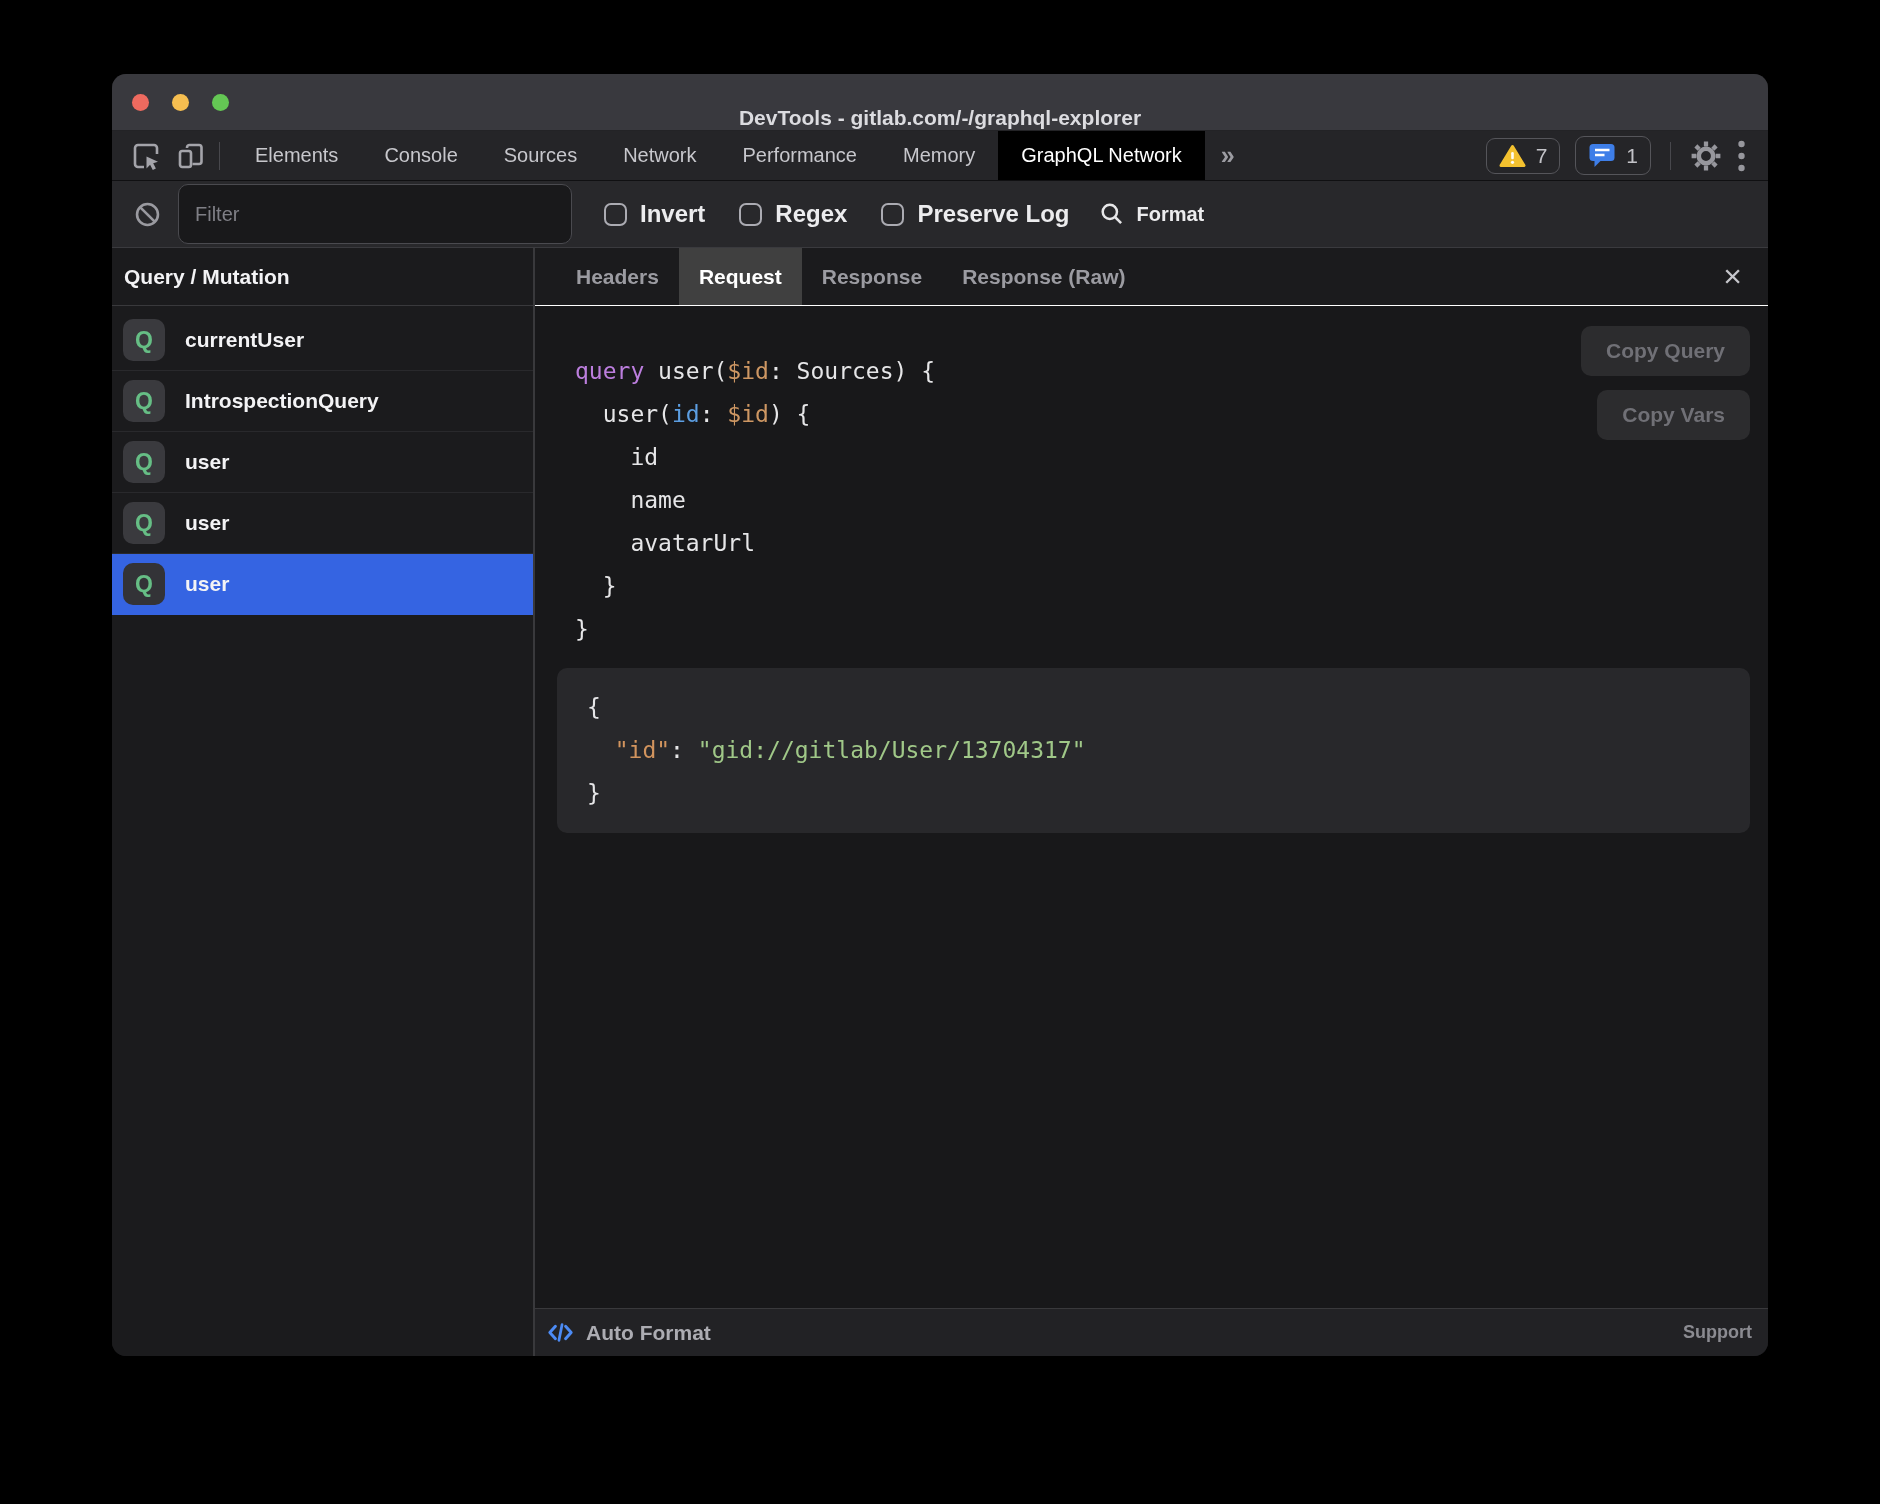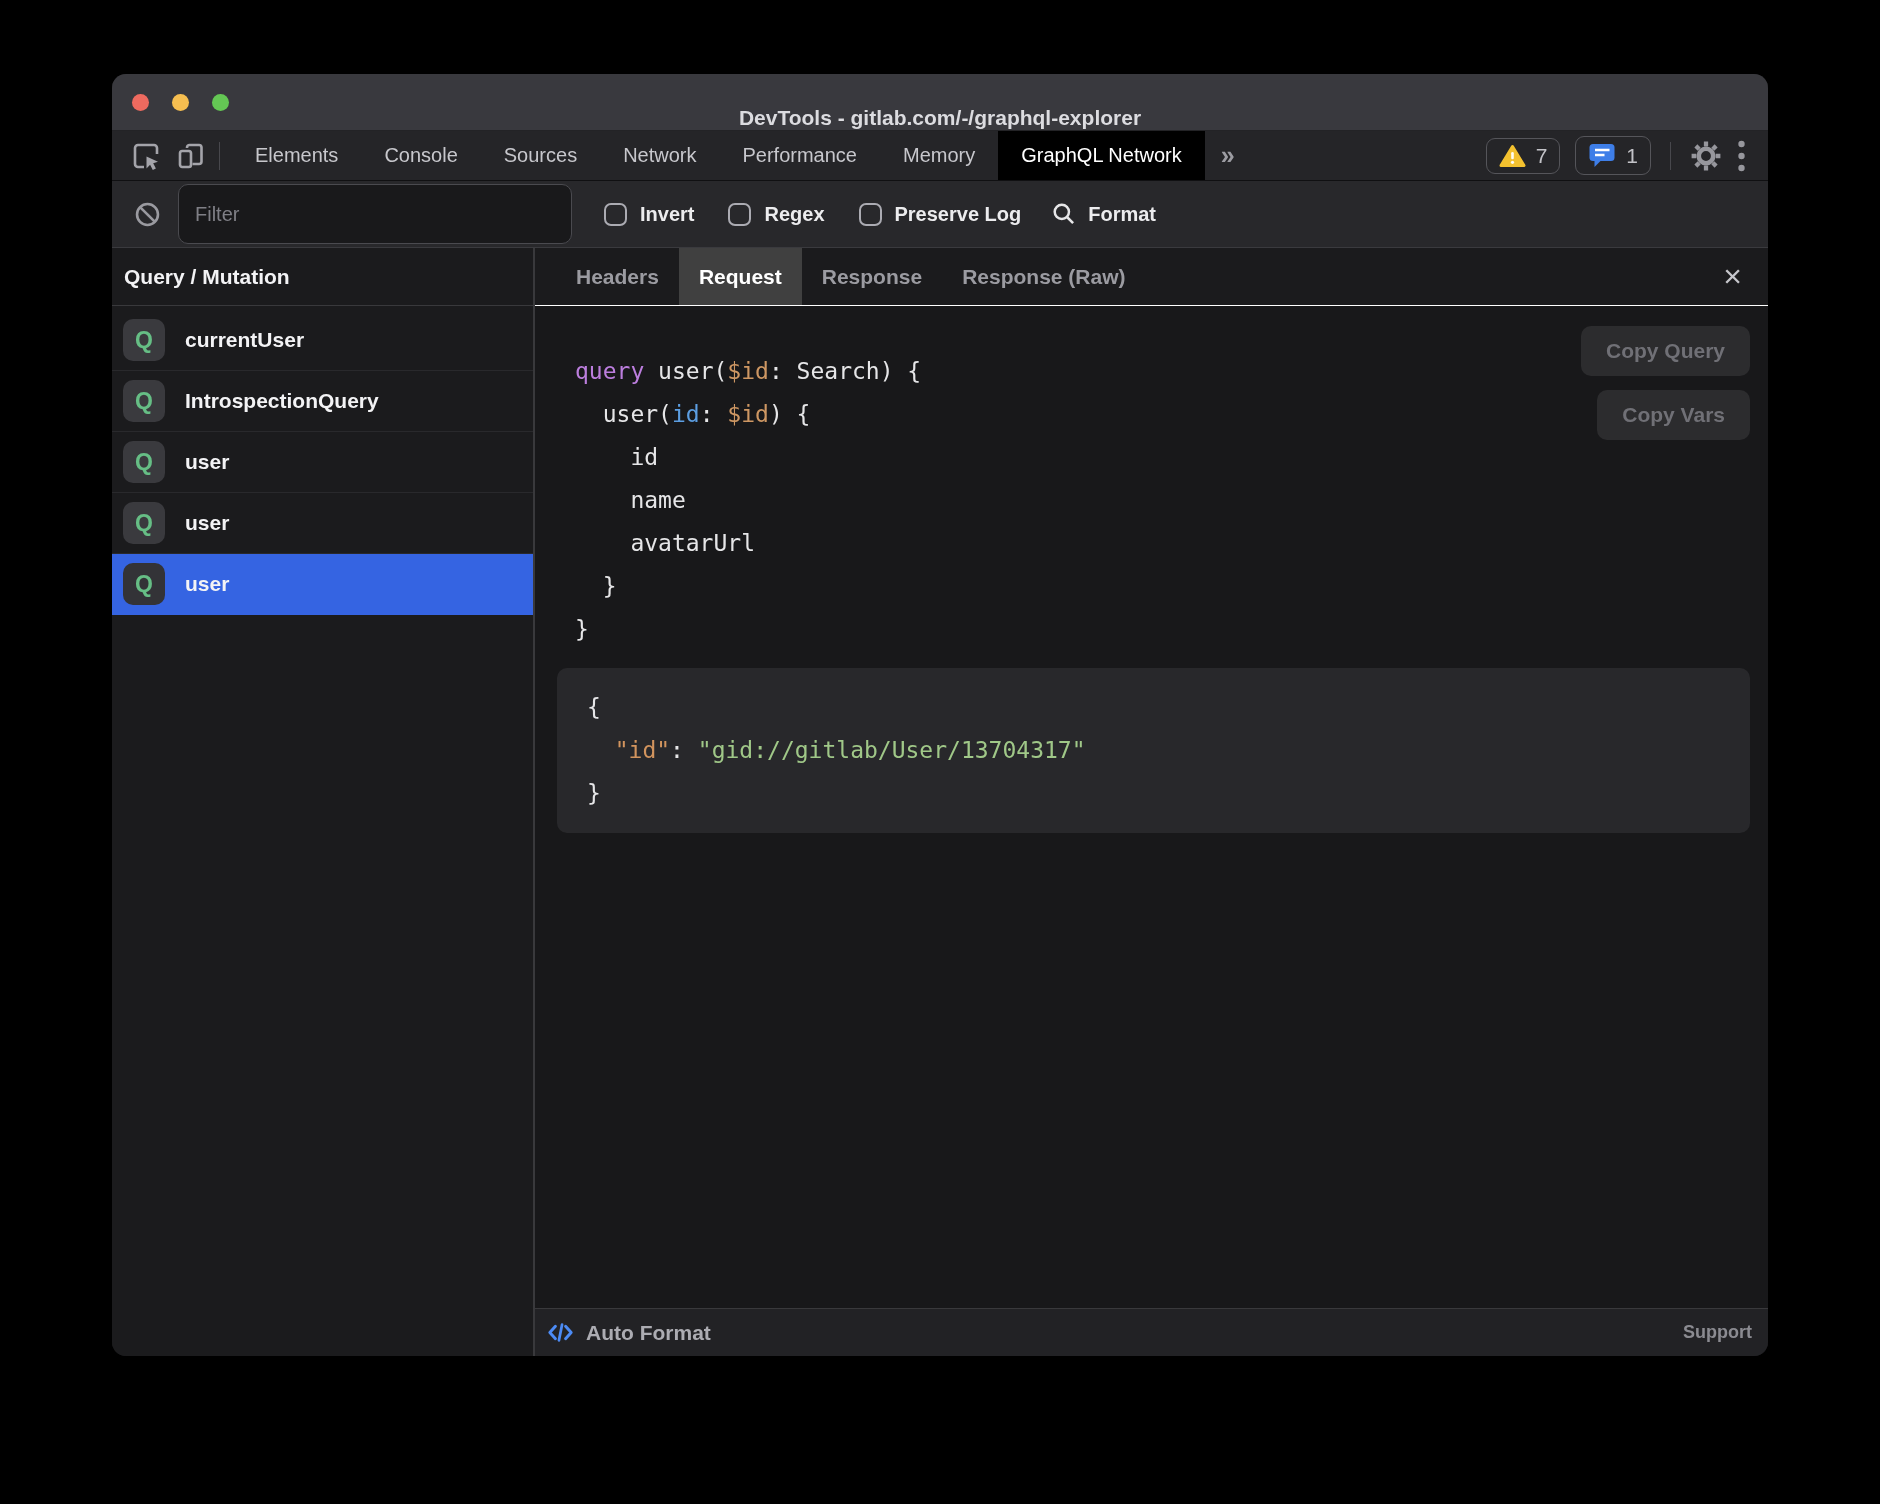--- a/index.html
+++ b/index.html
@@ -45,21 +45,21 @@
   }
   .filter-input {
     width:394px; height:60px; margin-left:17px; background:#19191B;
     border:1.5px solid #4A4A4F; border-radius:10px; color:#E6E6E8;
     padding:0 16px; font-size:20px; outline:none; font-family:"Liberation Sans", sans-serif;
   }
   .filter-input::placeholder { color:#7F7F86; }
   .checkbox-row { display:flex; align-items:center; gap:34px; margin-left:32px; }
   .checkbox-group { display:flex; align-items:center; gap:13px; }
   .checkbox-box { width:23px; height:23px; border:2.5px solid #ABABB2; border-radius:7px; flex:0 0 23px; }
-  .checkbox-label { color:#ECECEE; font-size:20px; font-weight:700; white-space:nowrap;text-align:right; }
+  .checkbox-label { color:#ECECEE; font-size:24px; font-weight:700; white-space:nowrap;text-align:right; }
   .search-group { display:flex; align-items:center; gap:11px; margin-left:30px; }
   .search-label { color:#ECECEE; font-size:20px; font-weight:700; }
 
   
   .content { flex:1; display:flex; min-height:0; }
 
   .sidebar { width:423px; flex:0 0 423px; background:#1B1B1D; border-right:2px solid #39393C; display:flex; flex-direction:column; }
   .sidebar-header {
     height:58px; flex:0 0 58px; display:flex; align-items:center; padding-left:12px;
     color:#F3F3F5; font-size:21px; font-weight:700; border-bottom:1px solid #39393C;
@@ -247,21 +247,21 @@
     <main class="panel">
       <div class="panel-tabs">
           <div class="ptab">Headers</div>
           <div class="ptab selected">Request</div>
           <div class="ptab">Response</div>
           <div class="ptab">Response (Raw)</div>
           <div class="close-btn">×</div>
         </div>
       <div class="panel-body">
         <div class="code">
-            <div class="code-line"><span style="color: rgb(188, 126, 222);">query</span><span style="color: rgb(230, 230, 232);"> user(</span><span style="color: rgb(206, 151, 99);">$id</span><span style="color: rgb(230, 230, 232);">:</span><span style="color: rgb(230, 230, 232);"> Search) {</span></div>
+            <div class="code-line"><span style="color: rgb(188, 126, 222);">query</span><span style="color: rgb(230, 230, 232);"> user(</span><span style="color: rgb(206, 151, 99);">$id</span><span style="color: rgb(230, 230, 232);">:</span><span style="color: rgb(230, 230, 232);"> Sources) {</span></div>
             <div class="code-line"><span style="color: rgb(230, 230, 232);">  user(</span><span style="color: rgb(92, 158, 226);">id</span><span style="color: rgb(230, 230, 232);">:</span><span style="color: rgb(230, 230, 232);"> </span><span style="color: rgb(206, 151, 99);">$id</span><span style="color: rgb(230, 230, 232);">) {</span></div>
             <div class="code-line"><span style="color: rgb(230, 230, 232);">    id</span></div>
             <div class="code-line"><span style="color: rgb(230, 230, 232);">    name</span></div>
             <div class="code-line"><span style="color: rgb(230, 230, 232);">    avatarUrl</span></div>
             <div class="code-line"><span style="color: rgb(230, 230, 232);">  }</span></div>
             <div class="code-line"><span style="color: rgb(230, 230, 232);">}</span></div>
           </div>
         <div class="vars-box code">
             <div class="code-line"><span style="color: rgb(230, 230, 232);">{</span></div>
             <div class="code-line"><span style="color: rgb(230, 230, 232);">  </span><span style="color: rgb(210, 148, 94);">"id"</span><span style="color: rgb(230, 230, 232);">:</span><span style="color: rgb(230, 230, 232);"> </span><span style="color: rgb(160, 200, 136);">"gid://gitlab/User/13704317"</span></div>

